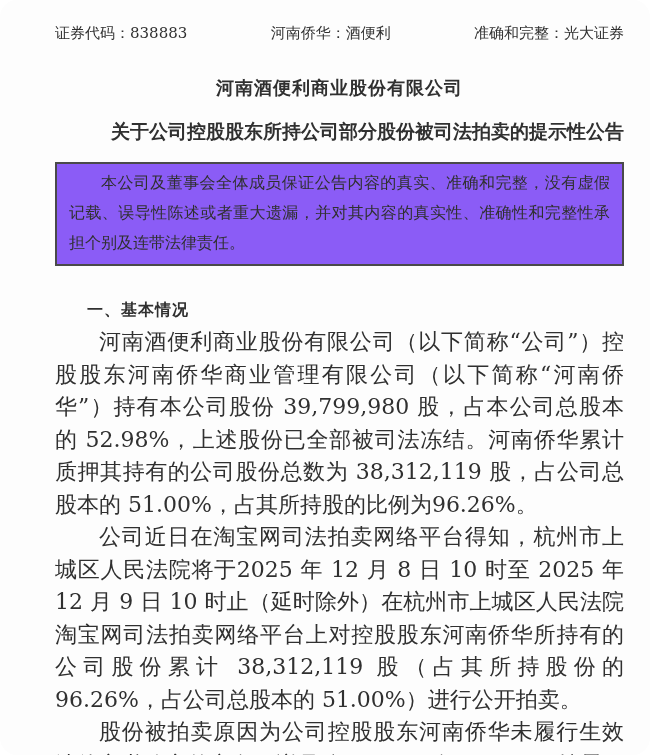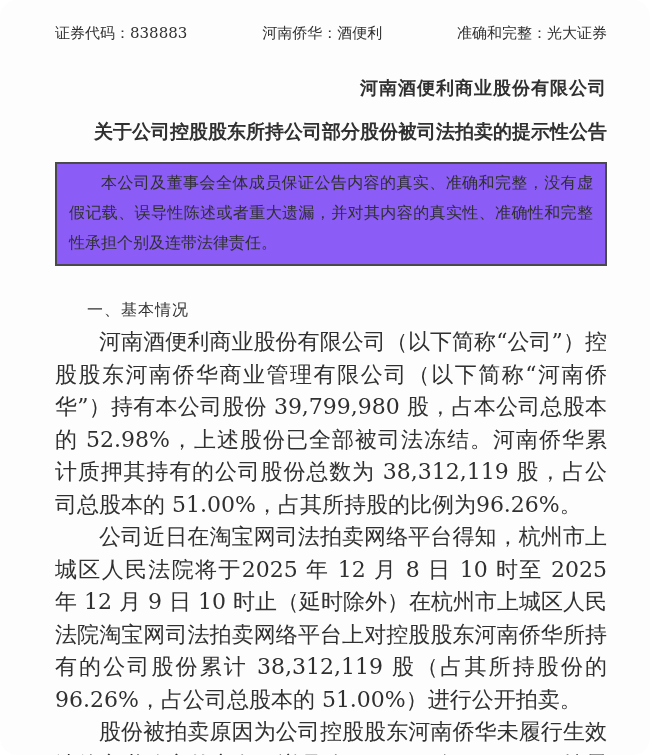--- a/index.html
+++ b/index.html
@@ -11,35 +11,35 @@
     width: 650px;
     height: 755px;
     font-family: "DejaVu Serif", "Liberation Serif", serif;
     color: #303030;
     overflow: hidden;
   }
   .page {
     box-sizing: border-box;
     width: 650px;
     height: 755px;
-    padding: 22px 43px 8px 55px;
+    padding: 22px 26px 8px 55px;
     background: #fdfdfd;
     border-radius: 17px;
   }
   .doc-header {
     display: flex;
     justify-content: space-between;
     align-items: baseline;
     font-size: 15px;
     line-height: 22px;
     white-space: nowrap;
   }
   .company-title {
     margin: 31px 0 0 0;
-    text-align: right;
+    text-align: center;
     font-size: 18px;
     font-weight: bold;
     line-height: 26px;
     letter-spacing: 1px;
   }
   .announcement-title {
     margin: 17px 0 0 0;
     text-align: right;
     font-size: 19px;
     font-weight: bold;
@@ -54,21 +54,21 @@
   .disclaimer-text {
     margin: 0;
     font-size: 16px;
     line-height: 30px;
     text-indent: 2em;
     text-align: justify;
   }
   .section-heading {
     margin: 27px 0 0 0;
     font-size: 16px;
-    font-weight: normal;
+    font-weight: bold;
     line-height: 33px;
     text-indent: 2em;
     letter-spacing: 1px;
   }
   .body-paragraph {
     margin: 0;
     font-size: 22px;
     line-height: 32.5px;
     text-indent: 2em;
     text-align: justify;

